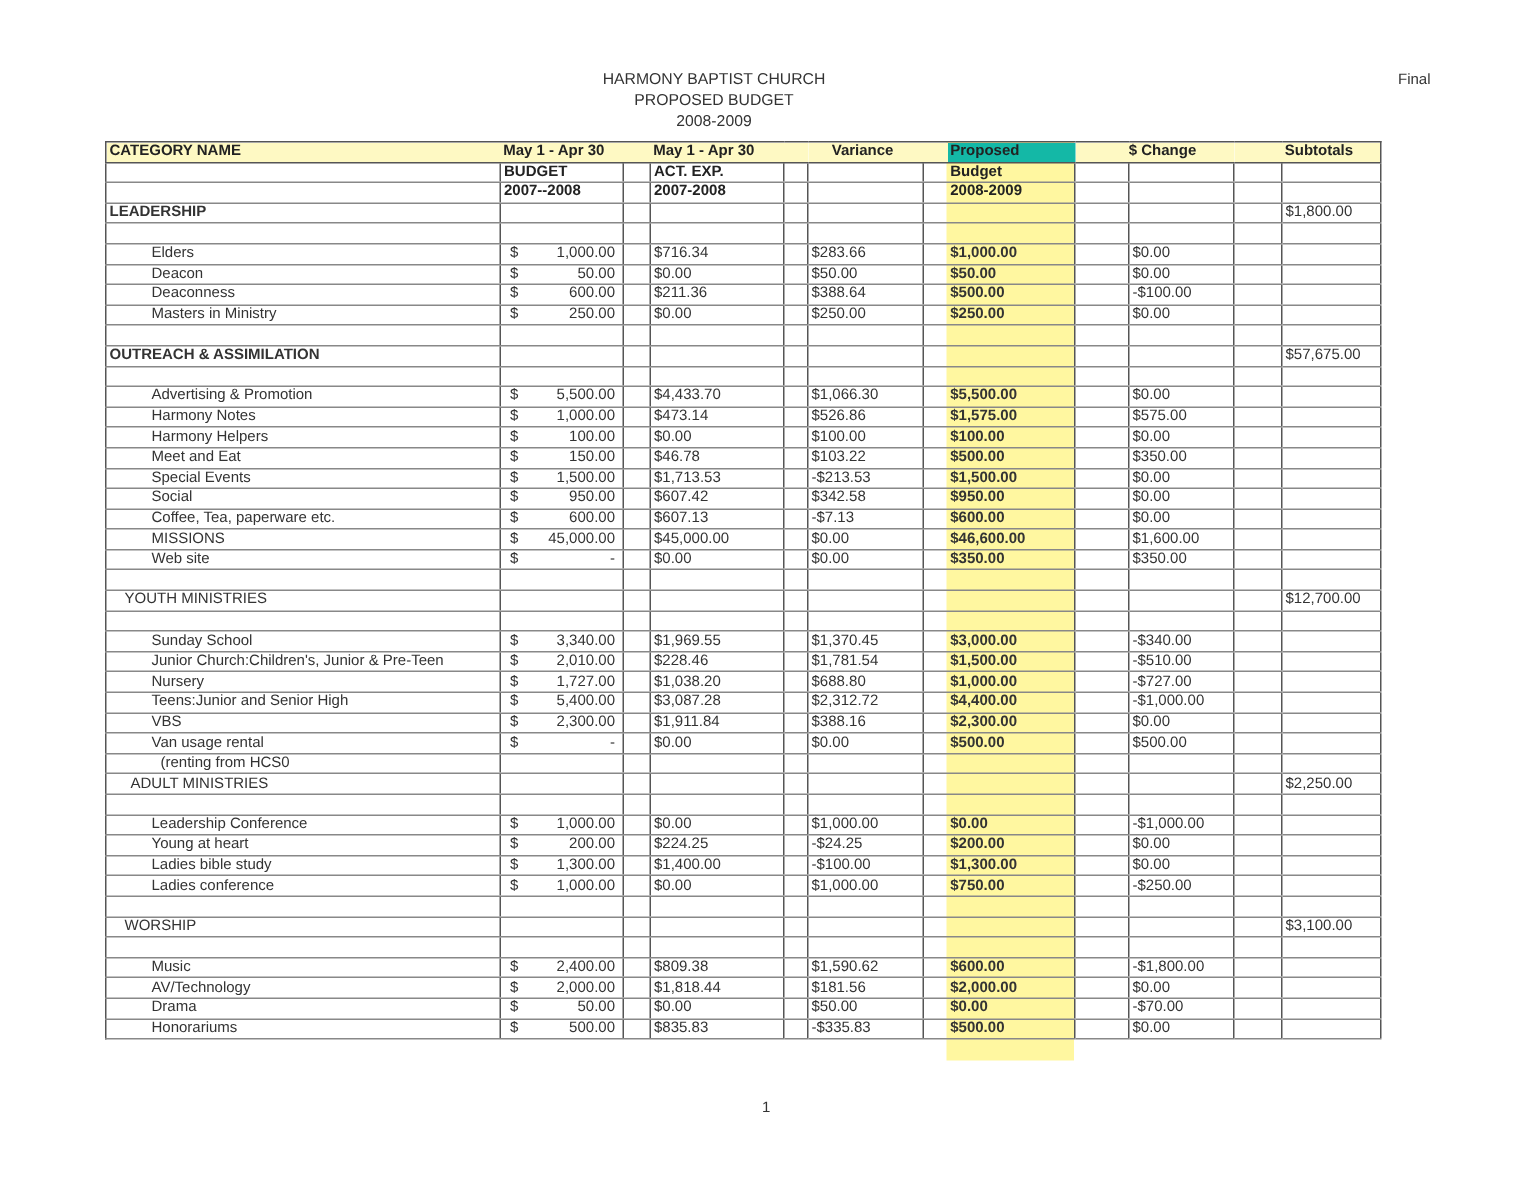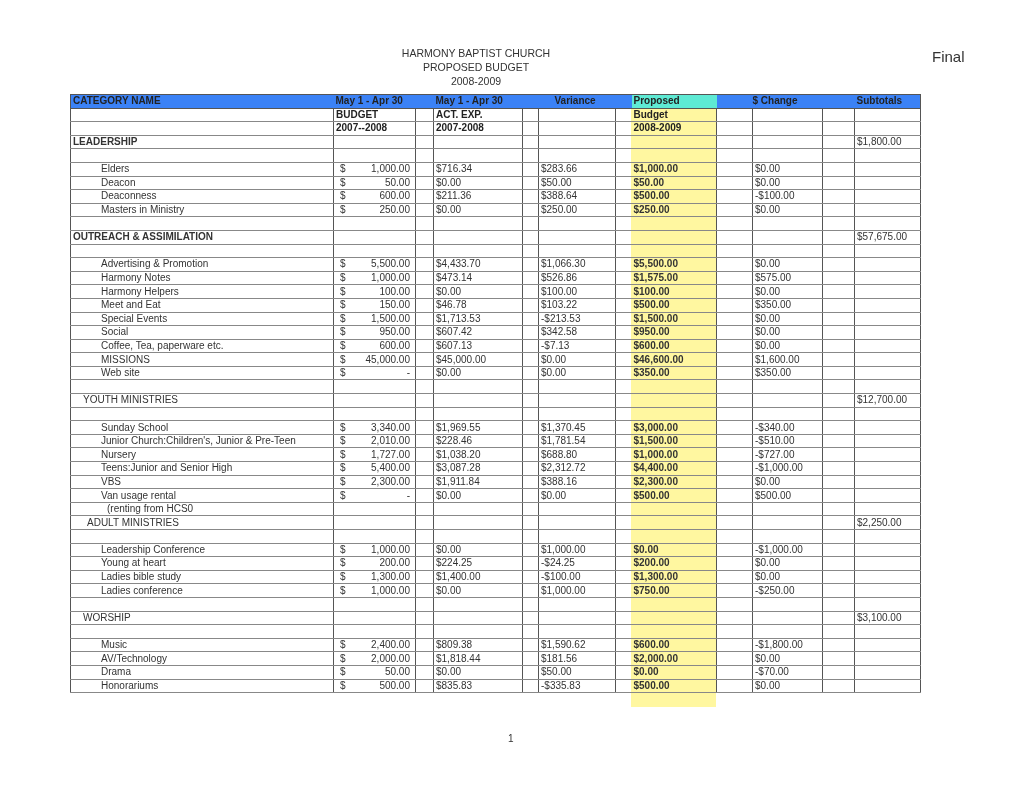--- a/index.html
+++ b/index.html
@@ -1,27 +1,27 @@
 <!DOCTYPE html>
 <html><head>
 <meta charset="utf-8">
 <style>
   html, body { margin:0; padding:0; background:#ffffff; }
   body { width:1024px; height:791px; position:relative; overflow:hidden;
          font-family:"Liberation Sans", sans-serif; color:#222; }
   .title { position:absolute; left:0; width:952px; text-align:center; font-size:10.5px; color:#333; }
-  .final { position:absolute; left:932px; top:48px; font-size:15px; color:#333; }
+  .final { position:absolute; left:932px; top:48px; font-size:10px; color:#333; }
   .pagenum { position:absolute; left:508px; top:733px; font-size:10px; color:#333; }
   .yellow { position:absolute; left:631px; top:94px; width:85px; height:613px; background:#fff7a0; }
   table.sheet { position:absolute; left:70px; top:94px; border-collapse:collapse; table-layout:fixed; font-size:10px; }
   table.sheet td { height:12.6px; padding:0 2px; border-left:1px solid #555; border-bottom:1px solid #888;
                    white-space:nowrap; overflow:hidden; line-height:12px; color:#333; }
   table.sheet td.c-prop { border-left:none; background:transparent; }
-  table.sheet tr.hdr td { background:#3b82f6; font-weight:bold; color:#222; border-bottom:1px solid #555; border-left:none; }
-  table.sheet tr.hdr td.c-prop { background:#5eead4; }
+  table.sheet tr.hdr td { background:#fef9c3; font-weight:bold; color:#222; border-bottom:1px solid #555; border-left:none; }
+  table.sheet tr.hdr td.c-prop { background:#14b8a6; }
   table.sheet { border:1px solid #555; }
   tr.sub td { font-weight:bold; color:#222; }
   .cat-item { padding-left:30px !important; }
   .cat-sub { padding-left:12px !important; }
   .cat-sub2 { padding-left:16px !important; }
   .cat-note { padding-left:36px !important; }
   .cat-head { font-weight:bold; color:#222;margin-left:16px; }
   .dol { display:flex; justify-content:space-between; padding-left:4px; padding-right:3px; }
   td.c-prop { font-weight:bold; color:#222; }
 </style>

